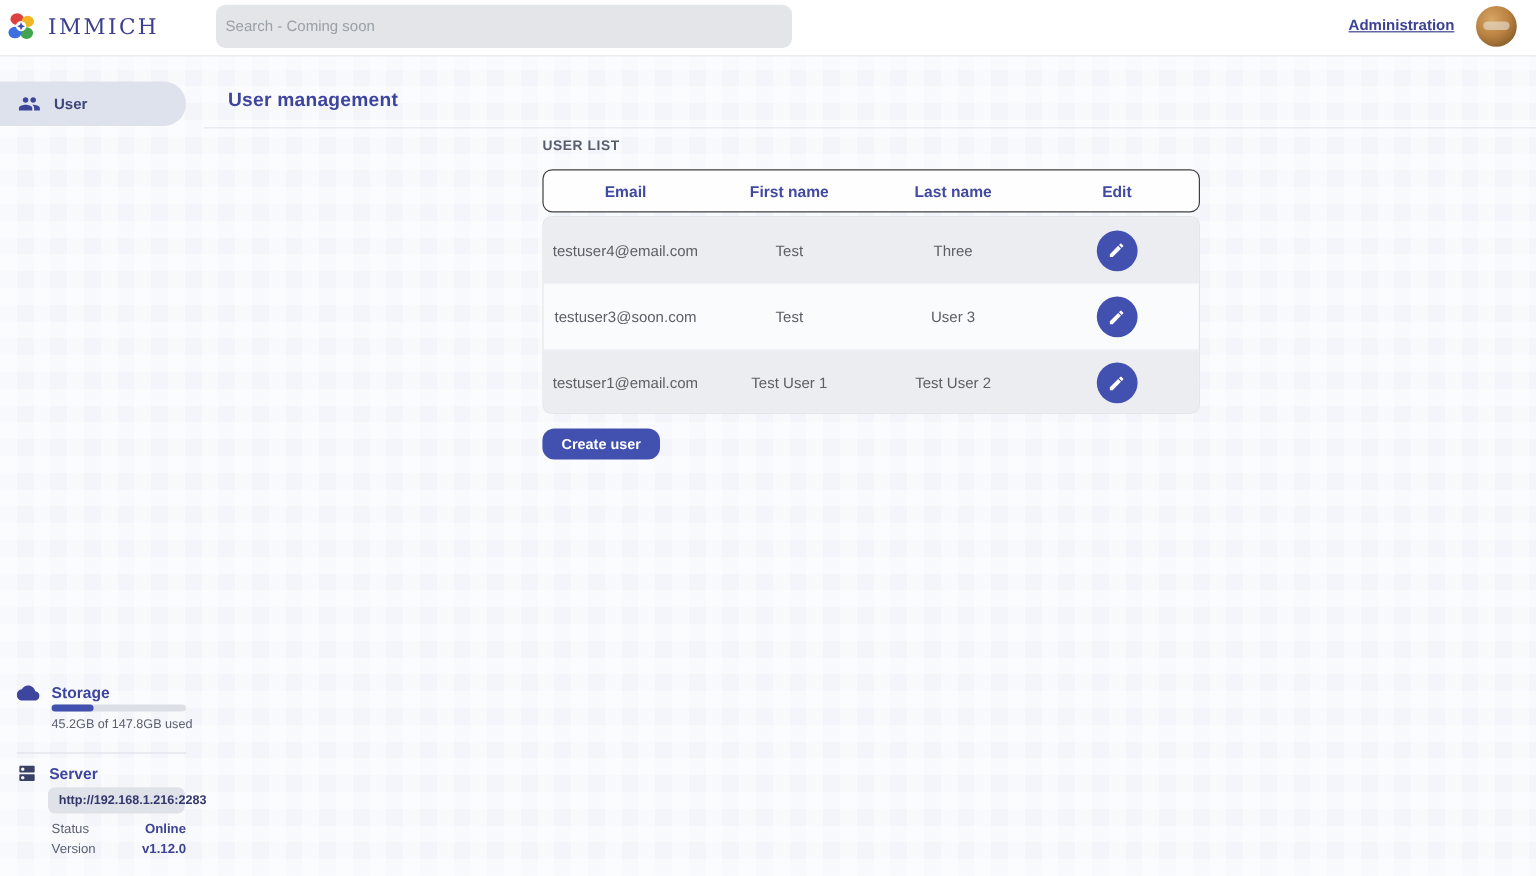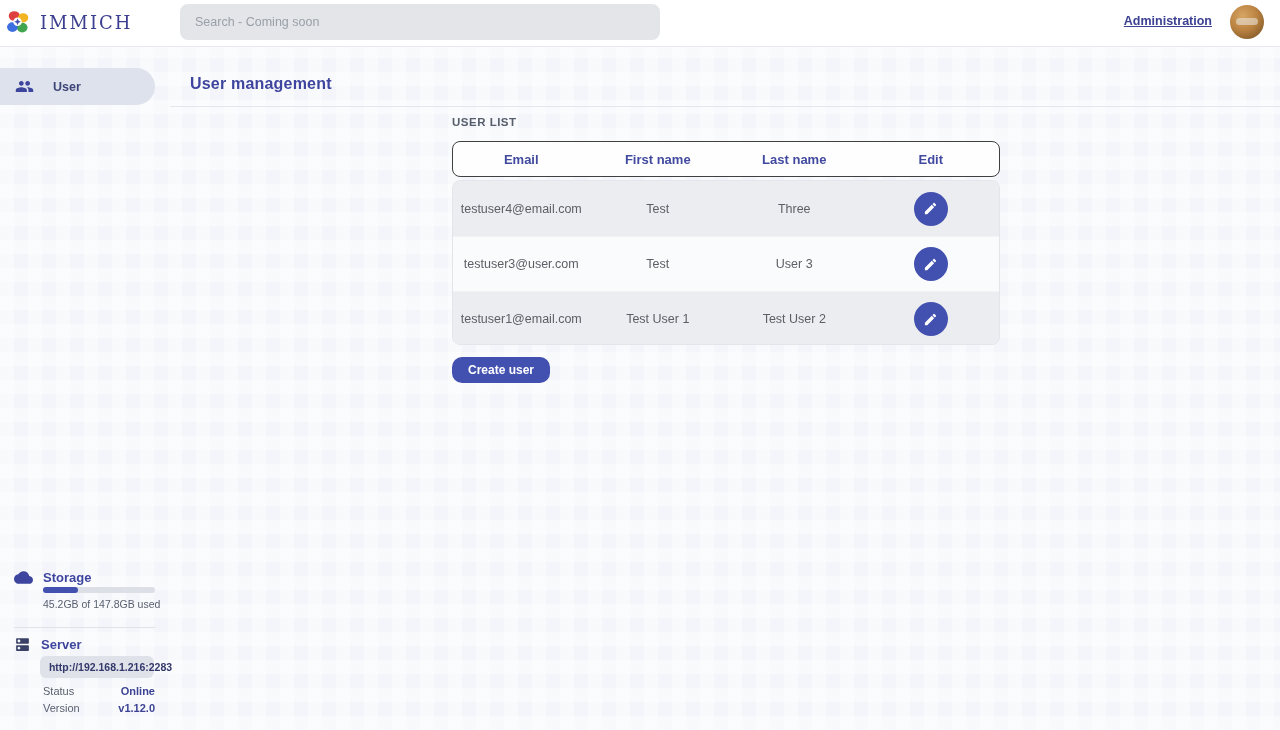--- a/index.html
+++ b/index.html
@@ -4,35 +4,35 @@
 <style>
   * { margin:0; padding:0; box-sizing:border-box; }
   html,body { width:1280px; height:730px; }
   body { font-family:"Liberation Sans", sans-serif; }
   .app { position:relative; width:1280px; height:730px; overflow:hidden; background:#f4f6fb; }
 
   
   .topbar { position:absolute; left:0; top:0; width:1280px; height:47px; background:#ffffff; border-bottom:1px solid #e7e9ee; z-index:5; }
   .logo { position:absolute; left:5px; top:9px; display:flex; align-items:center; gap:9px; }
   .wordmark { font-family:"DejaVu Serif", serif; font-size:18px; letter-spacing:2px; color:#3c3f8f; font-weight:500; }
-  .searchbox { position:absolute; left:180px; top:4px; width:480px; height:36px; background:#e3e5e9; border:none; border-radius:8px; padding:0 15px; font-size:12.5px; color:#4a4f57; outline:none; font-family:"Liberation Sans", sans-serif; }
+  .searchbox { position:absolute; left:180px; top:4px; width:480px; height:36px; background:#e3e5e9; border:none; border-radius:8px; padding:0 8px; font-size:12.5px; color:#4a4f57; outline:none; font-family:"Liberation Sans", sans-serif; }
   .searchbox::placeholder { color:#9aa0a8; }
   .admin-link { position:absolute; right:68px; top:14px; font-size:12.5px; font-weight:700; color:#3c4193; text-decoration:underline; cursor:pointer;text-align:right; }
   .avatar { position:absolute; right:16px; top:5px; width:34px; height:34px; border-radius:50%; background:radial-gradient(circle at 38% 32%, #d7a564 0%, #bb8342 45%, #8a5f2b 80%, #6f4a1f 100%); overflow:hidden; cursor:pointer; }
   .avatar::after { content:""; position:absolute; left:6px; top:13px; width:22px; height:7px; border-radius:4px; background:rgba(235,235,230,.55); }
 
   
   .content-bg { position:absolute; left:0; top:47px; width:1280px; height:683px; background-color:#f3f5fa;
     background-image:
       repeating-linear-gradient(90deg, rgba(255,255,255,.45) 0 14px, rgba(255,255,255,0) 14px 28px),
       repeating-linear-gradient(0deg, rgba(255,255,255,.45) 0 14px, rgba(255,255,255,0) 14px 28px);
   }
 
   
-  .side-item { position:absolute; left:0; top:68px; width:155px; height:37px; background:#dde2ec; border-radius:0 19px 19px 0; display:flex; align-items:center; gap:19px; padding-left:15px; cursor:pointer; z-index:2; }
+  .side-item { position:absolute; left:0; top:68px; width:155px; height:37px; background:#dde2ec; border-radius:0 19px 19px 0; display:flex; align-items:center; gap:11px; padding-left:15px; cursor:pointer; z-index:2; }
   .side-item-label { font-size:12.5px; font-weight:600; color:#3e4579; }
 
   .storage-sec { position:absolute; left:0; top:568px; width:170px; z-index:2; }
   .sec-head { display:flex; align-items:center; gap:10px; padding-left:14px; }
   .sec-title { font-size:13px; font-weight:700; color:#3e459e; }
   .progress-track { position:absolute; left:43px; top:19px; width:112px; height:6px; border-radius:3px; background:#dcdfe6; }
   .progress-fill { height:6px; border-radius:3px; background:#4250af; width:31%; }
   .usage-text { position:absolute; left:43px; top:30px; font-size:10.5px; color:#5a6070; white-space:nowrap; }
 
   .side-divider { position:absolute; left:14px; top:627px; width:141px; height:1px; background:#dfe2e9; z-index:2; }
@@ -112,21 +112,21 @@
       <div class="td-cell">Three</div>
       <div class="edit-cell">
         <button class="edit-btn">
           <svg width="15" height="15" viewBox="0 0 24 24">
             <path fill="#ffffff" d="M3 17.25V21h3.75L17.81 9.94l-3.75-3.75L3 17.25zM20.71 7.04c.39-.39.39-1.02 0-1.41l-2.34-2.34c-.39-.39-1.02-.39-1.41 0l-1.83 1.83 3.75 3.75 1.83-1.83z"></path>
           </svg>
         </button>
       </div>
     </div>
     <div class="t-row even">
-      <div class="td-cell">testuser3@user.com</div>
+      <div class="td-cell">testuser3@soon.com</div>
       <div class="td-cell">Test</div>
       <div class="td-cell">User 3</div>
       <div class="edit-cell">
         <button class="edit-btn">
           <svg width="15" height="15" viewBox="0 0 24 24">
             <path fill="#ffffff" d="M3 17.25V21h3.75L17.81 9.94l-3.75-3.75L3 17.25zM20.71 7.04c.39-.39.39-1.02 0-1.41l-2.34-2.34c-.39-.39-1.02-.39-1.41 0l-1.83 1.83 3.75 3.75 1.83-1.83z"></path>
           </svg>
         </button>
       </div>
     </div>

